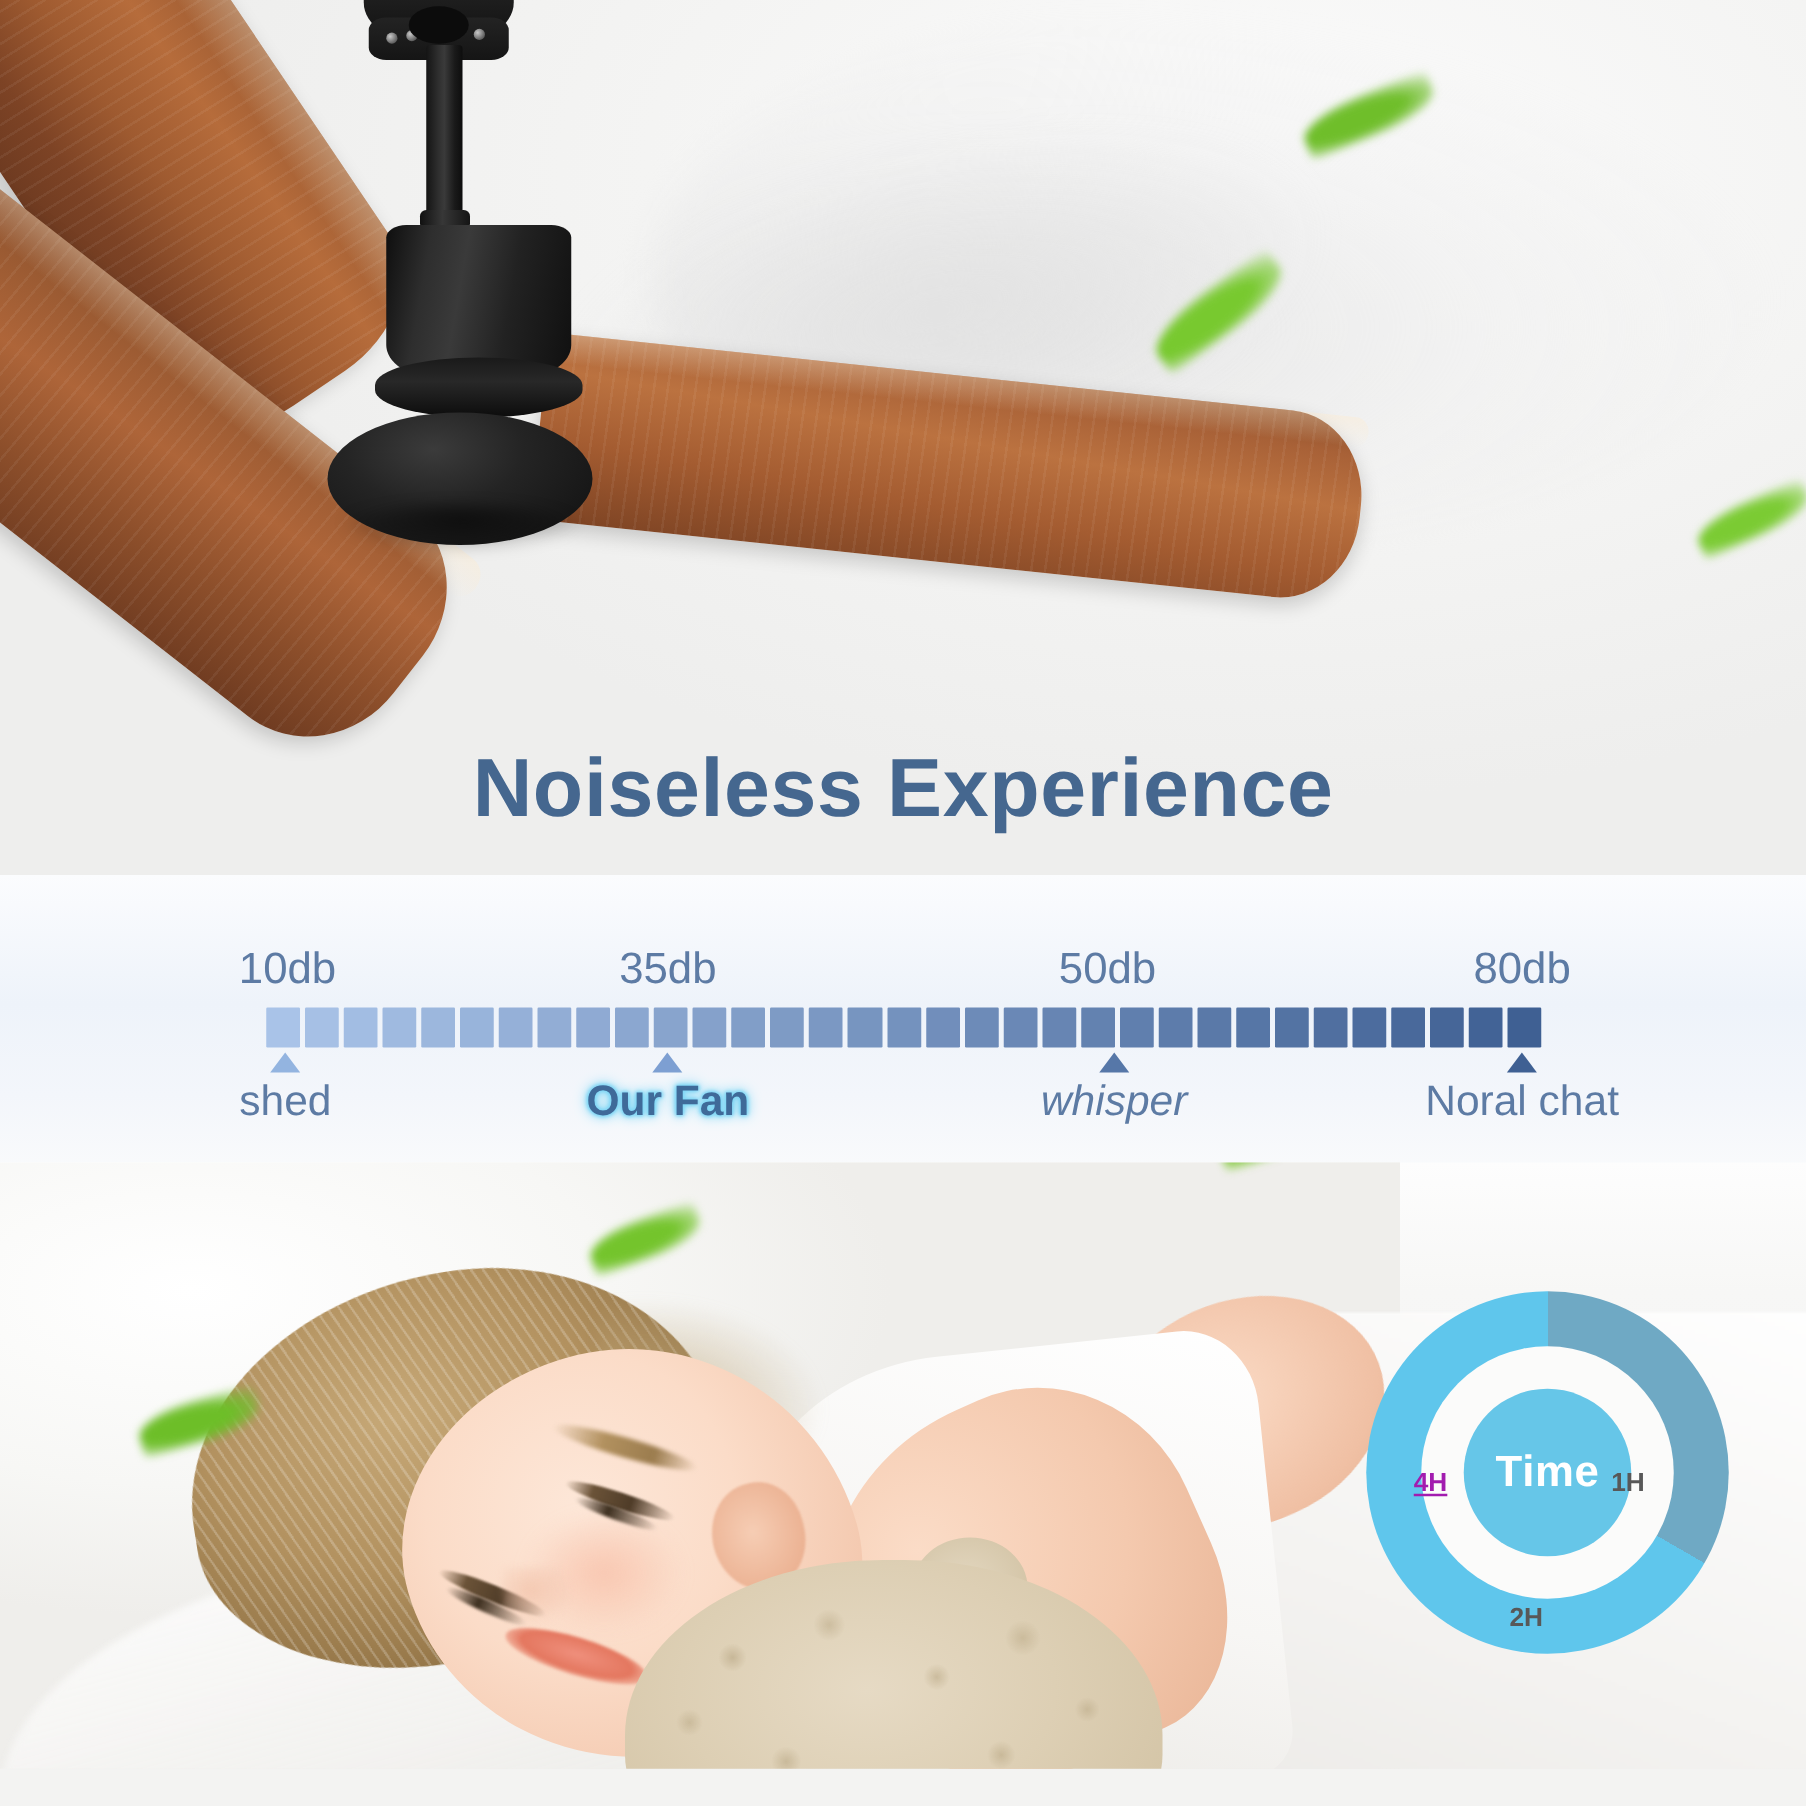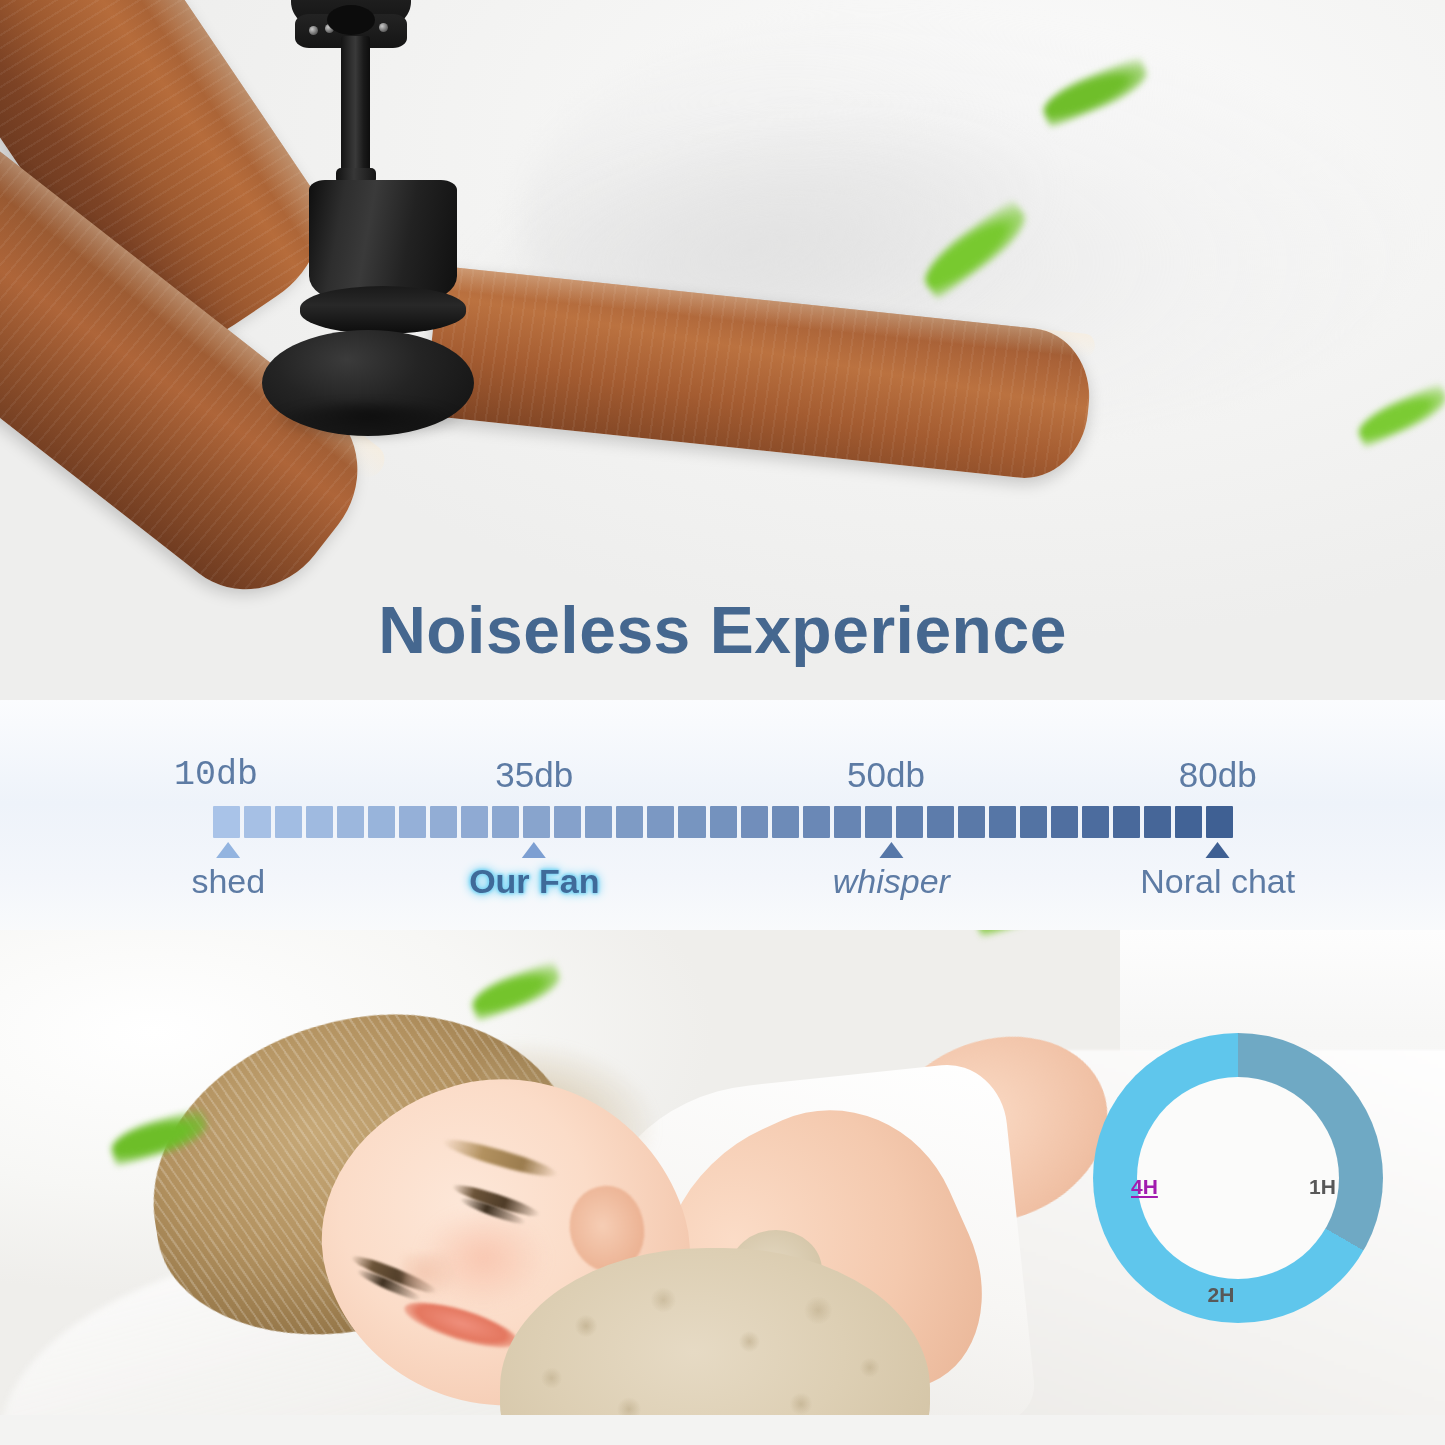--- a/index.html
+++ b/index.html
@@ -324,21 +324,21 @@
     position:absolute;left:78px;top:78px;width:134px;height:134px;
     border-radius:50%;
     display:flex;align-items:center;justify-content:center;
   }
   .center-text{
     font-size:35px;font-weight:700;color:#ffffff;letter-spacing:.5px;
   }
   .seg-label{
     position:absolute;font-size:21px;font-weight:700;color:#585858;white-space:nowrap;
   }
-  .lbl-1h{left:196px;top:142px;margin-left:20px;}
+  .lbl-1h{left:196px;top:142px;}
   .lbl-4h{left:38px;top:142px;}
   .lbl-2h{left:128px;top:250px;transform:translateX(-50%);}
 </style>
 </head>
 <body>
 
 <div id="page">
 
   <div class="fan-scene">
     <div class="sweep"></div>
@@ -384,21 +384,21 @@
       </div>
   </div>
 
   <div class="title-wrap">
     <div class="title">Noiseless Experience</div>
   </div>
 
   <div class="db-band">
     <div class="db-inner">
       <div id="db-ticks">
-          <div class="db-tick" style="left: 216px; color: rgb(93, 123, 164); font-family: Liberation Mono, monospace;">10db</div>
+          <div class="db-tick" style="left: 230px; color: rgb(93, 123, 164);">10db</div>
           <div class="db-tick" style="left: 534.3px; color: rgb(93, 123, 164);">35db</div>
           <div class="db-tick" style="left: 886px; color: rgb(93, 123, 164);">50db</div>
           <div class="db-tick" style="left: 1217.7px; color: rgb(93, 123, 164);">80db</div>
         </div>
       <div class="bar-row" id="bar-row">
           <div class="bar" style="background: rgb(169, 195, 232);"></div>
           <div class="bar" style="background: rgb(166, 192, 229);"></div>
           <div class="bar" style="background: rgb(162, 189, 227);"></div>
           <div class="bar" style="background: rgb(159, 186, 224);"></div>
           <div class="bar" style="background: rgb(156, 183, 221);"></div>
@@ -486,18 +486,21 @@
     <div id="photo-leaves">
         <div class="leaf" style="left: 975px; top: -35px; width: 86px; height: 30px; transform: rotate(-18deg); background: radial-gradient(at 40% 50%, rgb(126, 199, 51) 0%, rgb(126, 199, 51) 45%, rgba(130, 200, 70, 0) 100%);"></div>
         <div class="leaf" style="left: 470px; top: 45px; width: 92px; height: 32px; transform: rotate(-20deg); background: radial-gradient(at 40% 50%, rgb(116, 196, 44) 0%, rgb(116, 196, 44) 45%, rgba(130, 200, 70, 0) 100%);"></div>
         <div class="leaf" style="left: 110px; top: 190px; width: 98px; height: 34px; transform: rotate(-16deg); background: radial-gradient(at 40% 50%, rgb(109, 190, 40) 0%, rgb(109, 190, 40) 45%, rgba(130, 200, 70, 0) 100%);"></div>
       </div>
   </div>
 
   <div class="timer">
     <div class="donut" id="donut" style="background: conic-gradient(rgb(111, 169, 196) 0deg, rgb(111, 169, 196) 120deg, rgb(95, 198, 236) 120deg, rgb(95, 198, 236) 240deg, rgb(95, 198, 236) 240deg, rgb(95, 198, 236) 360deg);"></div>
     <div class="donut-hole" style="background: rgb(251, 251, 250);"></div>
+    <div class="donut-center" id="donut-center" style="background: rgb(102, 198, 232);">
+      <span class="center-text">Time</span>
+    </div>
     <div class="seg-label lbl-1h" style="color: rgb(88, 88, 88);">1H</div>
     <div class="seg-label lbl-2h" style="color: rgb(88, 88, 88);">2H</div>
     <div class="seg-label lbl-4h" style="color: #a21caf; text-decoration: underline;">4H</div>
   </div>
 
 </div>
 
 </body></html>

